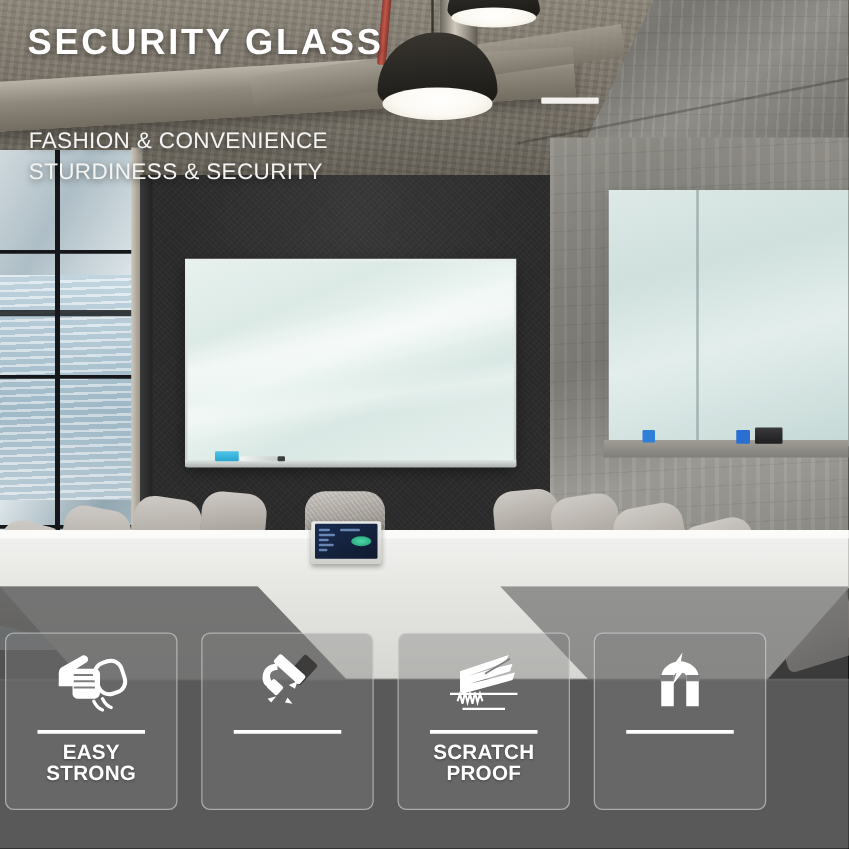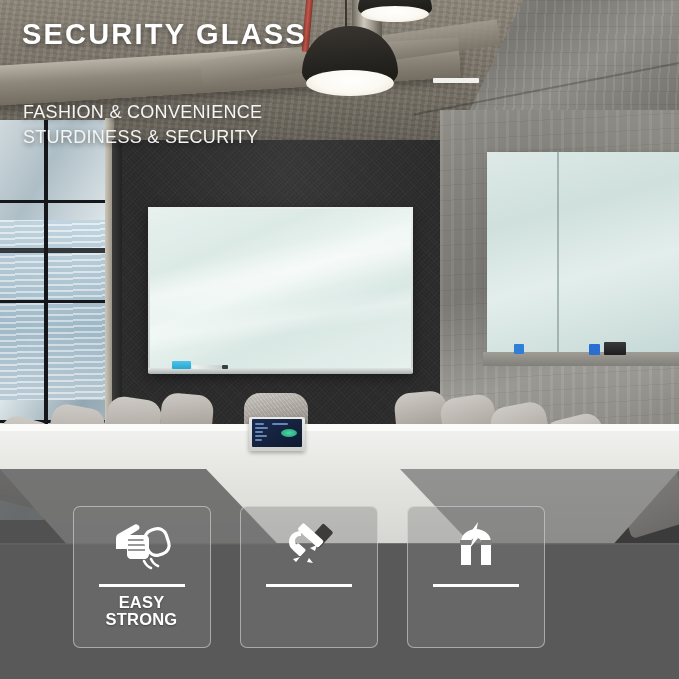--- a/index.html
+++ b/index.html
@@ -245,21 +245,21 @@
     clip-path:polygon(400px 14px, 679px 14px, 679px 90px, 472px 90px);
   }
   .ov-solid {
     position:absolute; left:0; top:88px; width:679px; height:136px;
     background:rgba(103,103,103,.70);
   }
 
   
   .cards {
     position:absolute; left:0; top:506px; width:617px; height:146px;
-    display:flex; justify-content:center; gap:29px;
+    display:flex; justify-content:center; gap:19px;
   }
   .card {
     width:138px; height:142px;
     border:1px solid rgba(225,225,225,.55);
     border-radius:7px;
     background:rgba(126,126,126,.38);
     display:flex; flex-direction:column; align-items:center;
     padding-top:9px;
   }
   .card-icon {
@@ -418,20 +418,36 @@
           <path d="M24 10 C16 10 12 15 12 21 C12 25 14 28 17 29 L21 25 C19 24 18 22 18 20 C18 17 20 15 24 15 Z" fill="#fff"></path>
           <rect x="17" y="24" width="11" height="9" rx="1.5" fill="#fff" transform="rotate(42 22 28)"></rect>
           <path d="M33 27 L40 24 L38 30 Z" fill="#fff"></path>
           <path d="M16 38 L23 36 L19 41 Z" fill="#fff"></path>
           <path d="M32 37 L36 42 L30 41 Z" fill="#fff"></path>
         </svg>
       </div>
       <div class="card-div"></div>
     </div>
 
+    <div class="card">
+      <div class="card-icon">
+        <svg width="70" height="52" viewBox="0 0 70 52" fill="none">
+          <path d="M16 32 L16 16 L55 3 L52 9 L22 20 L42 14 L58 10 L56 16 L24 26 L44 21 L60 17 L58 23 L18 34 Z" fill="#fff"></path>
+          <path d="M36 18 L56 6" stroke="#7e7e7e" stroke-width="1.4"></path>
+          <path d="M8 34 L62 34" stroke="#fff" stroke-width="1.8"></path>
+          <path d="M14 40 L16 34 L18 42 L20 33 L22 41 L24 34 L26 42 L28 33 L30 41 L32 34 L34 40" stroke="#fff" stroke-width="1.6" fill="none"></path>
+          <path d="M18 46 L52 46" stroke="#fff" stroke-width="1.8"></path>
+        </svg>
+      </div>
+      <div class="card-div"></div>
+      <div class="card-label">
+        <div>SCRATCH</div>
+        <div>PROOF</div>
+      </div>
+    </div>
 
     <div class="card">
       <div class="card-icon">
         <svg width="56" height="54" viewBox="0 0 56 54" fill="none">
           <path d="M30 2 L20 16 L26 16 L22 28 L34 13 L28 13 Z" fill="#fff"></path>
           <path d="M13 22 C13 14 21 9 28 9 C35 9 43 14 43 22 L43 45 L33 45 L33 22 C33 19 31 18 28 18 C25 18 23 19 23 22 L23 45 L13 45 Z" fill="#fff"></path>
           <rect x="12" y="20" width="11" height="5" fill="#7e7e7e"></rect>
           <rect x="33" y="20" width="11" height="5" fill="#7e7e7e"></rect>
         </svg>
       </div>

